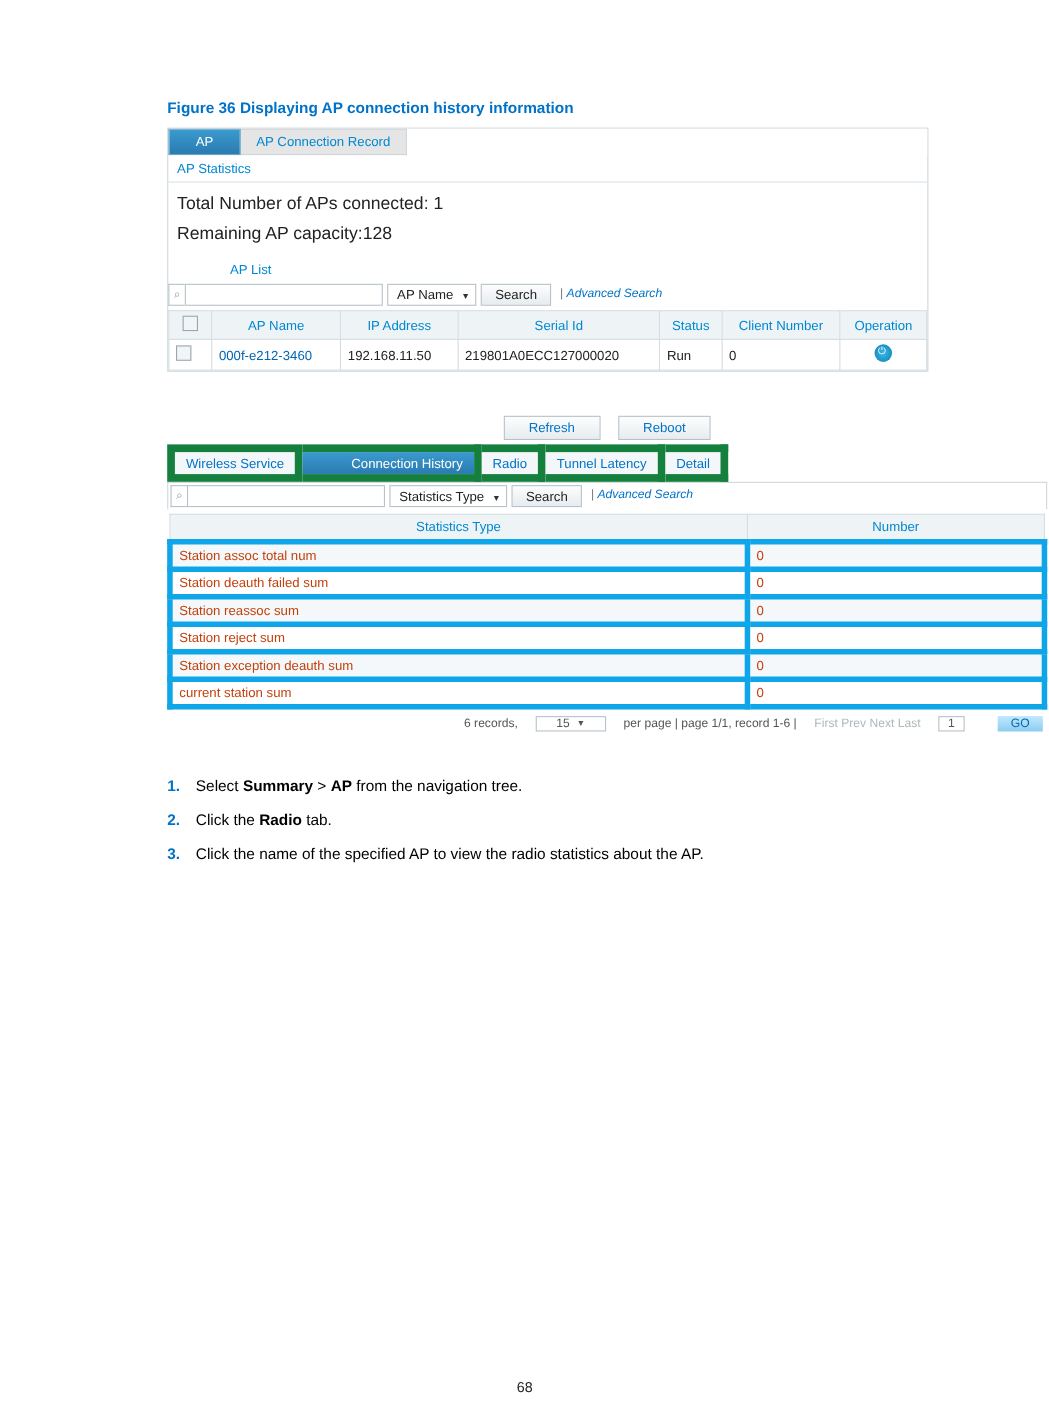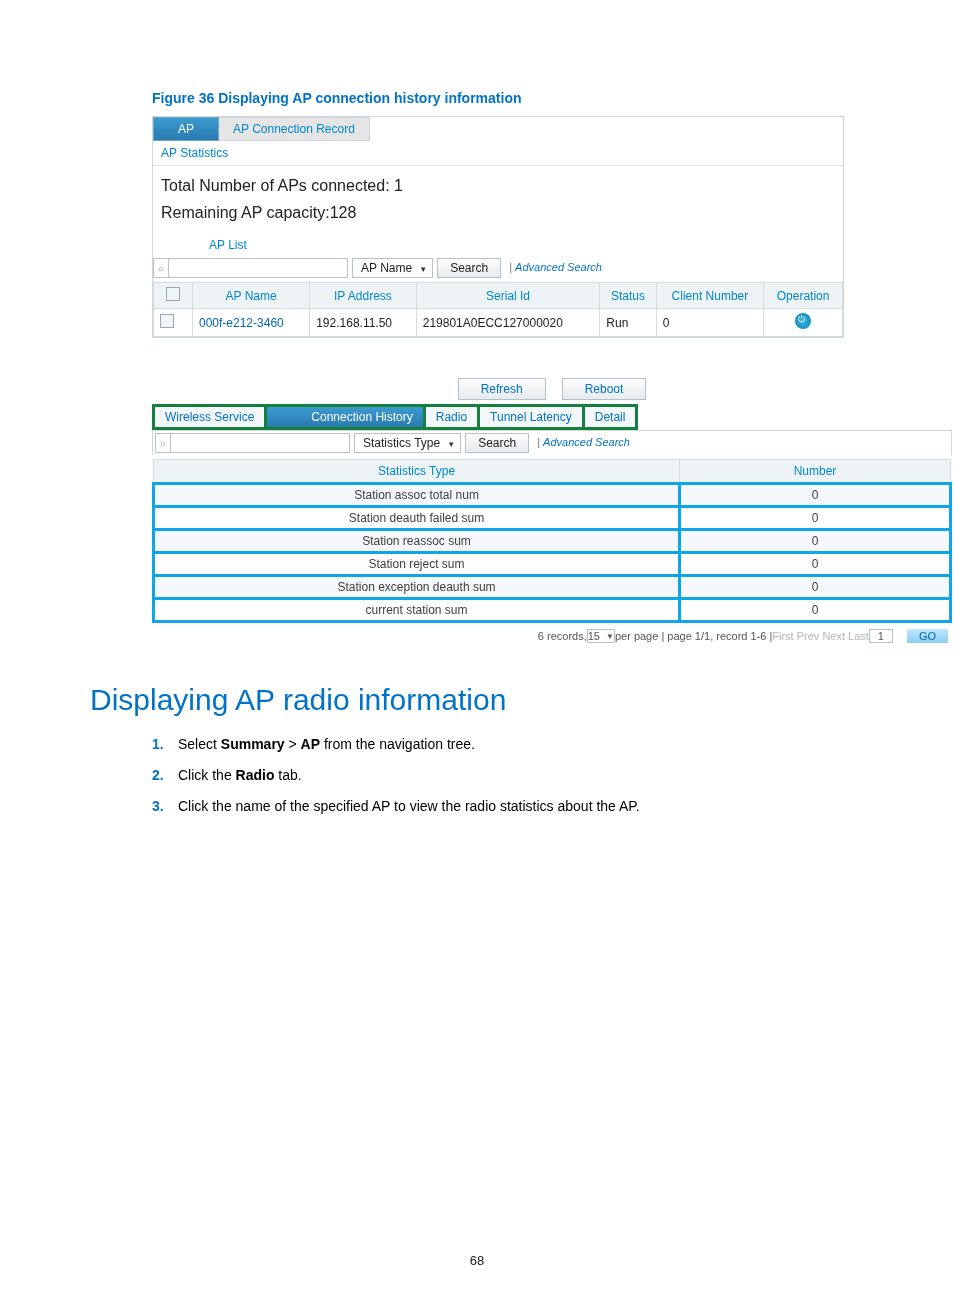--- a/index.html
+++ b/index.html
@@ -170,21 +170,21 @@
     background:linear-gradient(#fdfdfd,#e6ecef);
     color:#0073C8;
     padding:3px 22px;
     font-size:12px;
   }
   .tabs2{
     display:flex;
     font-size:12px;
   }
   .tabs2 .t{
-    border:3px solid #15803d;
+    border:7px solid #15803d;
     padding:3px 10px;
     background:#f3f7f9;
     color:#0073C8;
   }
   .tabs2 .t+.t{border-left:none;}
   .tabs2 .t.active{
     background:linear-gradient(#3b9acf,#2a7bb0);
     color:#fff;
     padding-left:44px;
   }
@@ -194,39 +194,38 @@
     font-size:12px;
   }
   table.stats th{
     background:#eef3f6;
     color:#0088d1;
     font-weight:normal;
     border:1px solid #d4dde2;
     padding:4px 6px;
   }
   table.stats td{
-    border:3px solid #0ea5e9;
+    border:5px solid #0ea5e9;
     padding:3px 6px;
-    color:#404040;
-    text-align:center;
+    color:#c2410c;
   }
   table.stats tr:nth-child(even) td{background:#f5f8fa;}
   .pager{
     font-size:11px;
     color:#555;
     padding:6px 4px 0 4px;
     display:flex;
     justify-content:flex-end;
     align-items:center;
-    gap:0;
+    gap:16px;
   }
   .pager .muted{color:#b0b8bc;}
   .pager .drop{
     border:1px solid #b7c2c8;
-    padding:0 0;
+    padding:0 18px;
     background:#fff;
     position:relative;
     text-align:center;
   }
   .pager .drop .c{font-size:8px;position:relative;top:-1px;margin-left:6px;}
   .pager .pin{
     border:1px solid #b7c2c8;
     width:22px;
     text-align:center;
     background:#fff;
@@ -393,21 +392,20 @@
       <span class="drop">
         <span>15</span><span class="c">▼</span>
       </span>
       <span>per page | page 1/1, record 1-6 |</span>
       <span class="muted">First Prev Next Last</span>
       <span class="pin">1</span>
       <span class="go">GO</span>
     </div>
   </div>
 
-  <h1 class="section">Displaying AP radio information</h1>
 
   <ol class="steps">
     <li>
       <span>Select </span><span class="b">Summary</span><span> &gt; </span><span class="b">AP</span><span> from the navigation tree.</span>
     </li>
     <li>
       <span>Click the </span><span class="b">Radio</span><span> tab.</span>
     </li>
     <li>
       <span>Click the name of the specified AP to view the radio statistics about the AP.</span>

